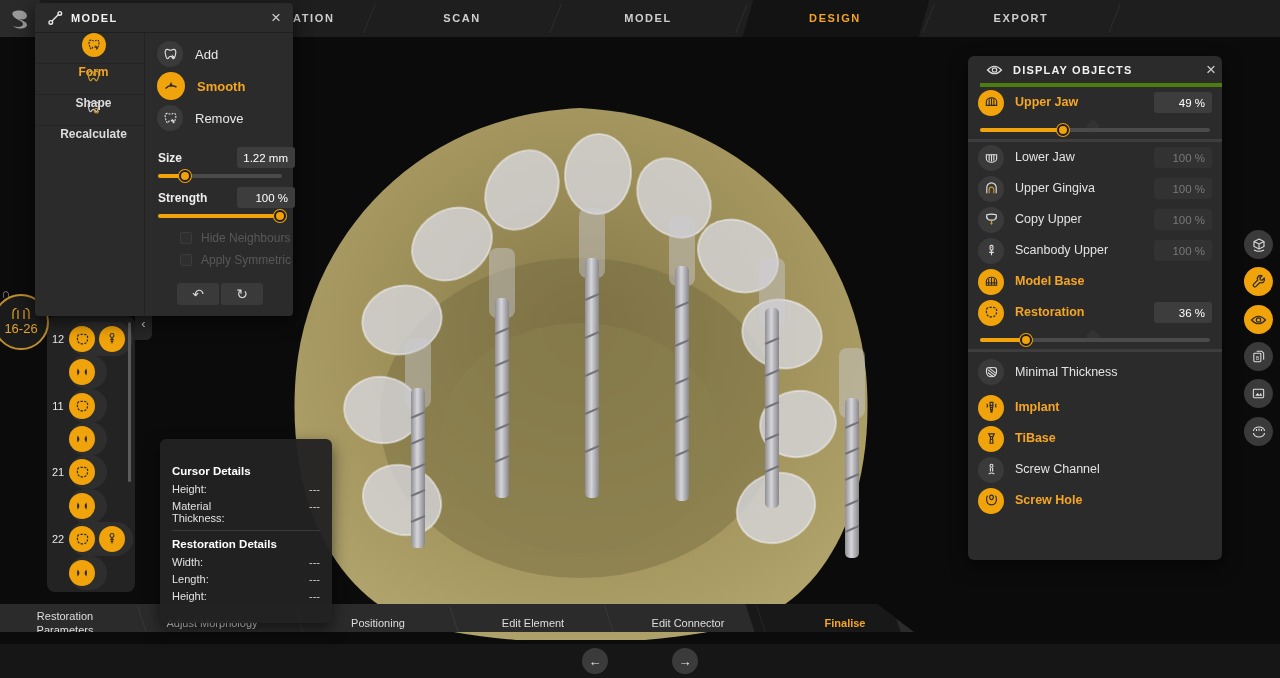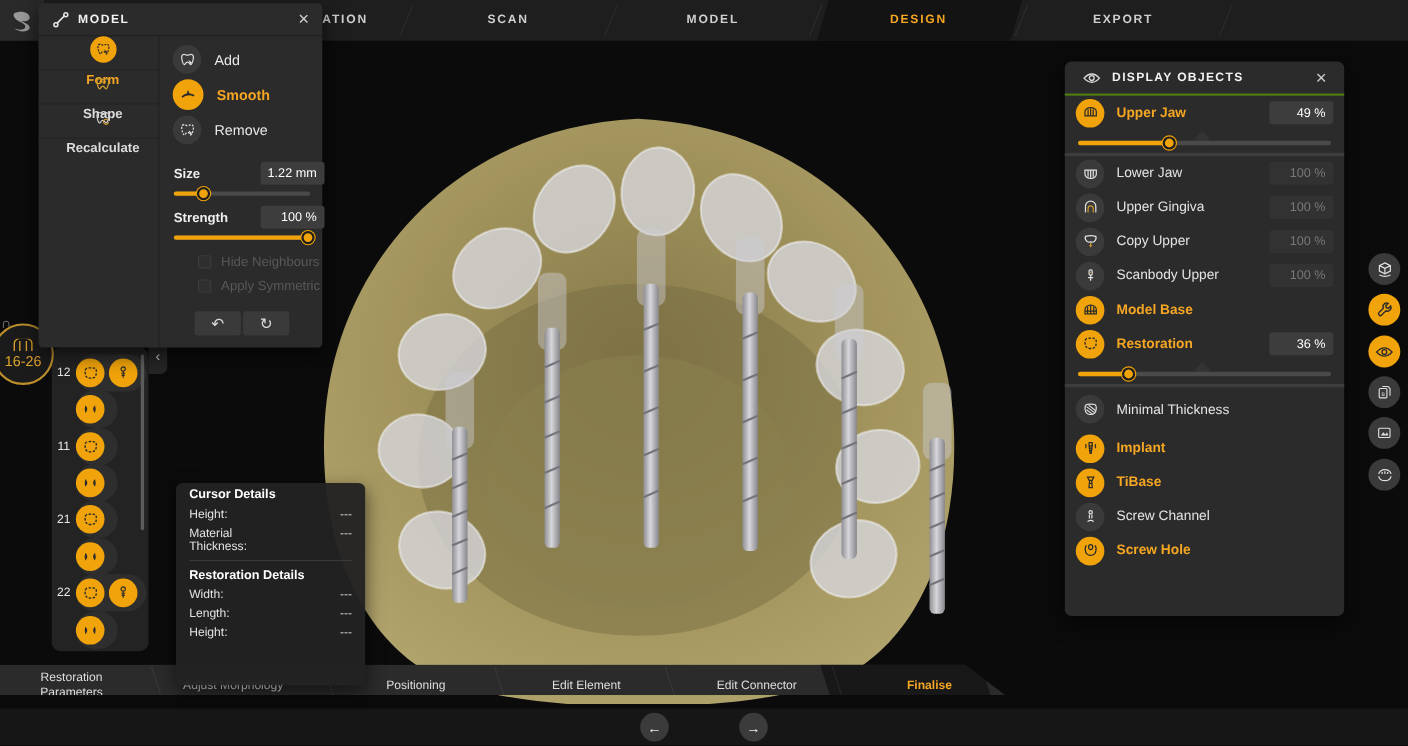--- a/index.html
+++ b/index.html
@@ -68,30 +68,30 @@
                   color:#cfcfcf; font-size:13px; z-index:19; }
   .tooth-badge { position:absolute; left:-7px; top:294px; width:56px; height:56px; border-radius:50%;
                  background:#1b1b1b; border:2px solid #bd8f2c; z-index:21;
                  display:flex; flex-direction:column; align-items:center; justify-content:center; gap:1px; }
   .tooth-badge .txt { font-size:13px; font-weight:normal; color:#e3a52b; }
   .mini-arch { position:absolute; left:1px; top:286px; color:#8a8a8a; z-index:20; font-size:13px; }
 
   
   .cursor-details { position:absolute; left:160px; top:439px; width:172px; height:184px;
                     background:rgba(34,34,34,.96); border-radius:6px; box-shadow:0 6px 16px rgba(0,0,0,.55);
-                    padding:5px 12px; z-index:15; font-size:11px; }
+                    padding:26px 12px; z-index:15; font-size:11px; }
   .cd-title { font-weight:bold; font-size:11.5px; color:#fff; margin-bottom:6px; }
   .cd-row { display:flex; justify-content:space-between; margin-bottom:5px; color:#e2e2e2; }
   .cd-row .v { color:#cfcfcf; }
   .cd-div { height:1px; background:#3a3a3a; margin:6px 0 7px; }
 
   
   .do-panel { position:absolute; left:968px; top:56px; width:254px; height:504px; background:#2b2b2b;
               border-radius:6px; box-shadow:0 6px 18px rgba(0,0,0,.6); z-index:25; }
-  .do-header { height:31px; border-bottom:2px solid #4d7c0f; display:flex; align-items:center; gap:10px; padding:0 16px; }
+  .do-header { height:31px; border-bottom:4px solid #4d7c0f; display:flex; align-items:center; gap:10px; padding:0 6px;margin-left:12px; }
   .do-title { flex:1; font-size:11px; font-weight:bold; letter-spacing:1.2px; color:#f2f2f2; }
   .do-row { display:flex; align-items:center; gap:11px; padding:0 10px; height:31px; }
   .do-row .lbl { flex:1; font-size:12.5px; color:#e3e3e3; line-height:1.15; }
   .do-row.active .lbl { color:#f5a623; font-weight:bold; }
   .do-sliderrow { position:relative; height:24px; padding:10px 10px 0; border-bottom:3px solid #3d3d3d; }
   .do-sliderrow .notch { position:absolute; top:3px; left:120px; width:10px; height:10px; background:#333;
                          transform:rotate(45deg); }
   .do-tall { height:40px; }
 
   

